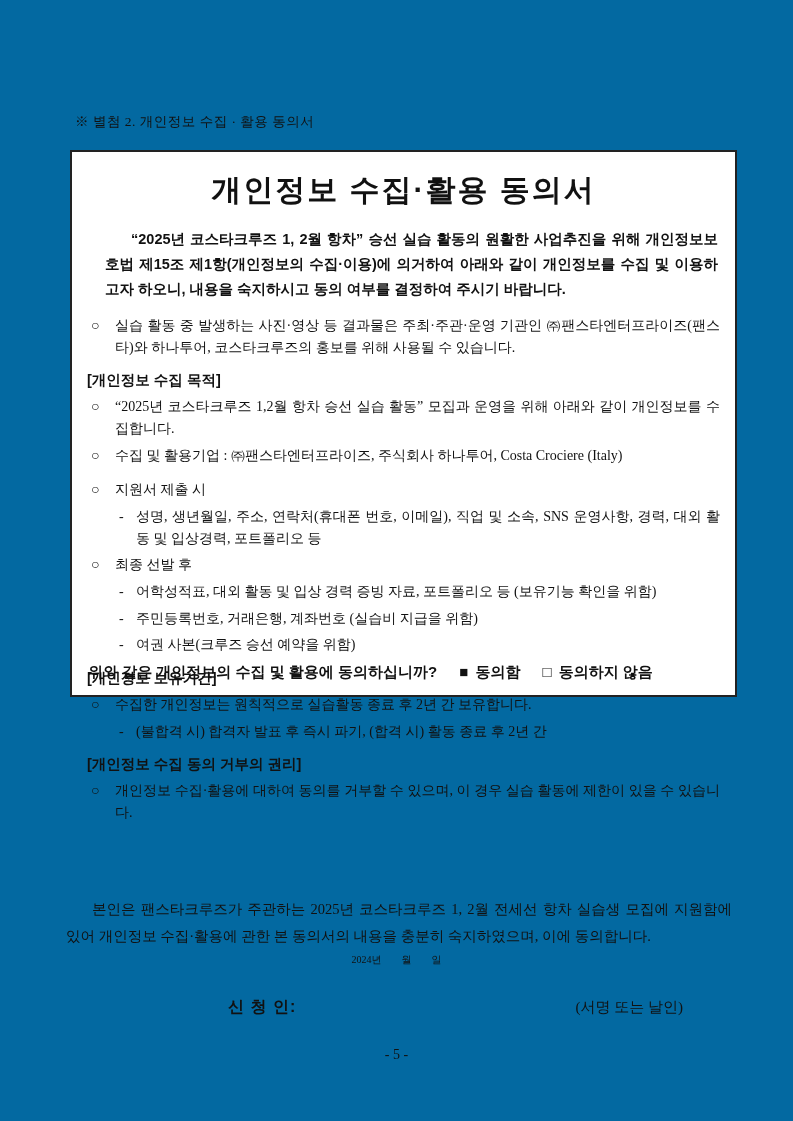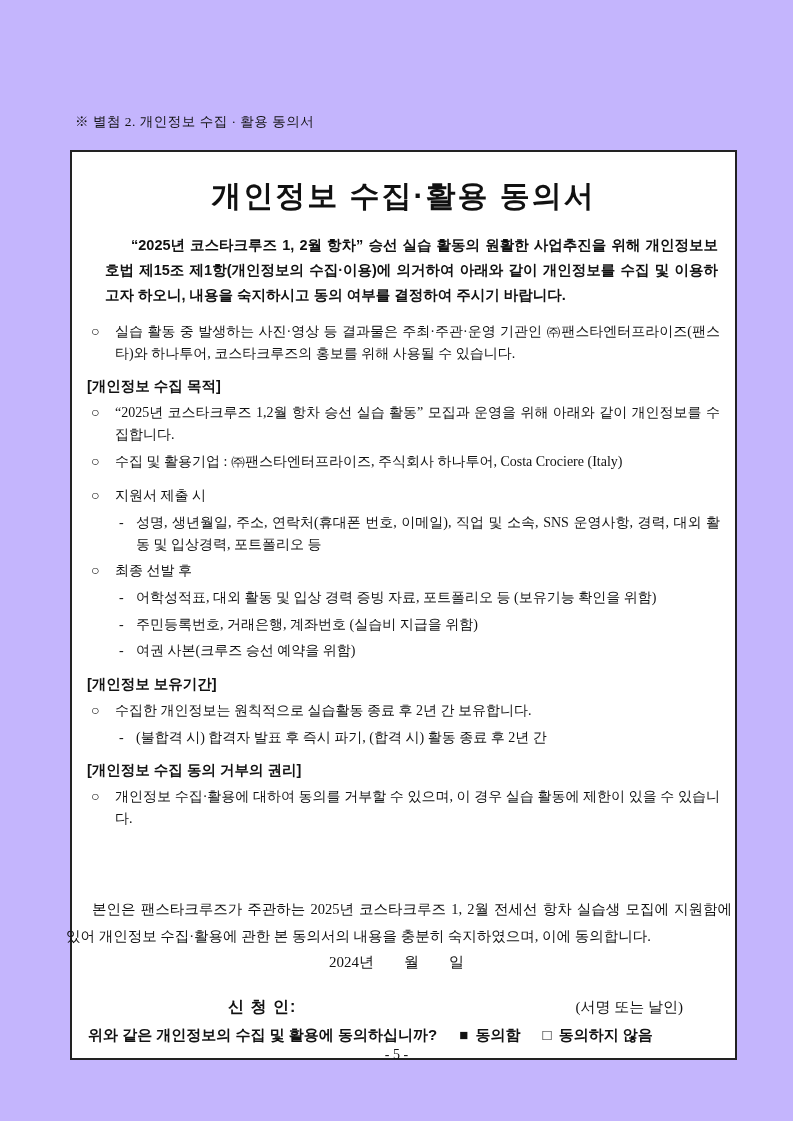--- a/index.html
+++ b/index.html
@@ -6,38 +6,38 @@
   html,body { background:#f0f0f0; }
   body {
     font-family: "Liberation Serif", "DejaVu Serif", serif;
     color:#111111;
   }
   .page {
     position:relative;
     width:793px;
     height:1121px;
     margin:0 auto;
-    background:#c4b5fd;
+    background:#0369a1;
     overflow:hidden;
   }
   .attachment-label {
     position:absolute;
     top:113px;
     left:75px;
     font-size:13.5px;
     letter-spacing:0.5px;
   }
   .consent-box {
     position:absolute;
     top:150px;
     left:70px;
     width:667px;
-    height:910px;
+    height:547px;
     border:2px solid #222222;
-    padding:16px 15px 60px 15px;
+    padding:10px 15px 60px 15px;
     background:#ffffff;
   }
   .form-title {
     font-family:"Liberation Sans","DejaVu Sans",sans-serif;
     font-size:30px;
     font-weight:bold;
     text-align:center;
     letter-spacing:2px;
     margin:8px 0 16px 0;
   }
@@ -89,21 +89,21 @@
     line-height:1.85;
     text-align:justify;
     text-indent:26px;
   }
   .date-line {
     position:absolute;
     top:953px;
     left:0;
     right:0;
     text-align:center;
-    font-size:15px;
+    font-size:10px;
     white-space:pre;
   }
   .signature-row {
     position:absolute;
     top:997px;
     left:228px;
     right:110px;
     display:flex;
     justify-content:space-between;
     align-items:baseline;

